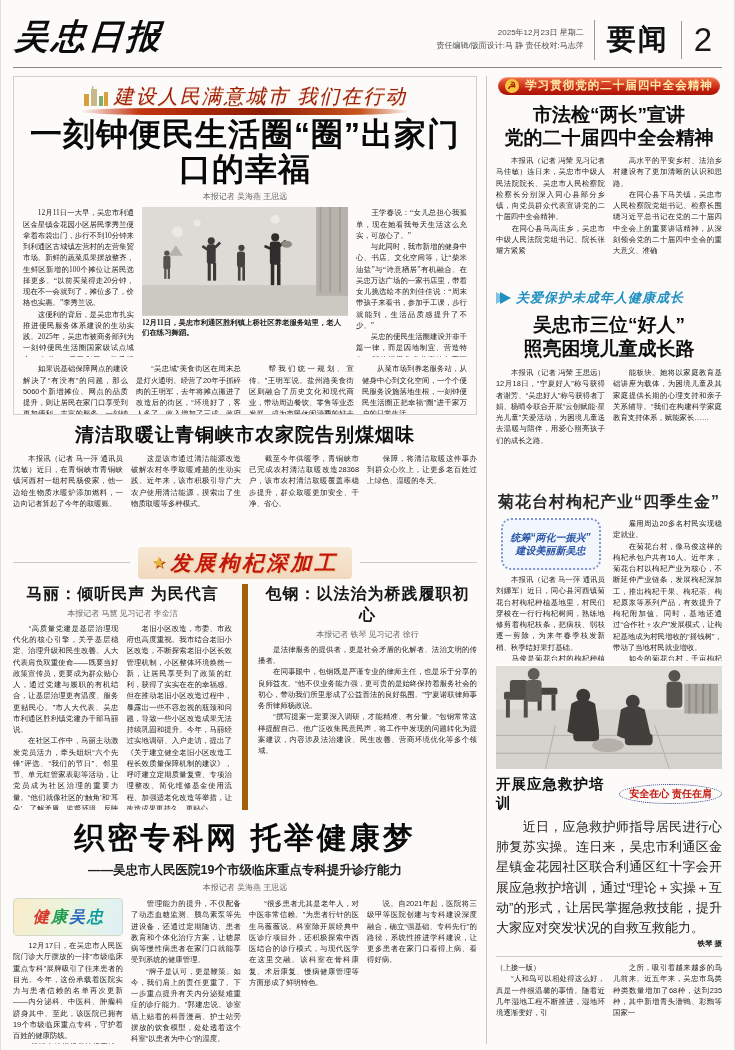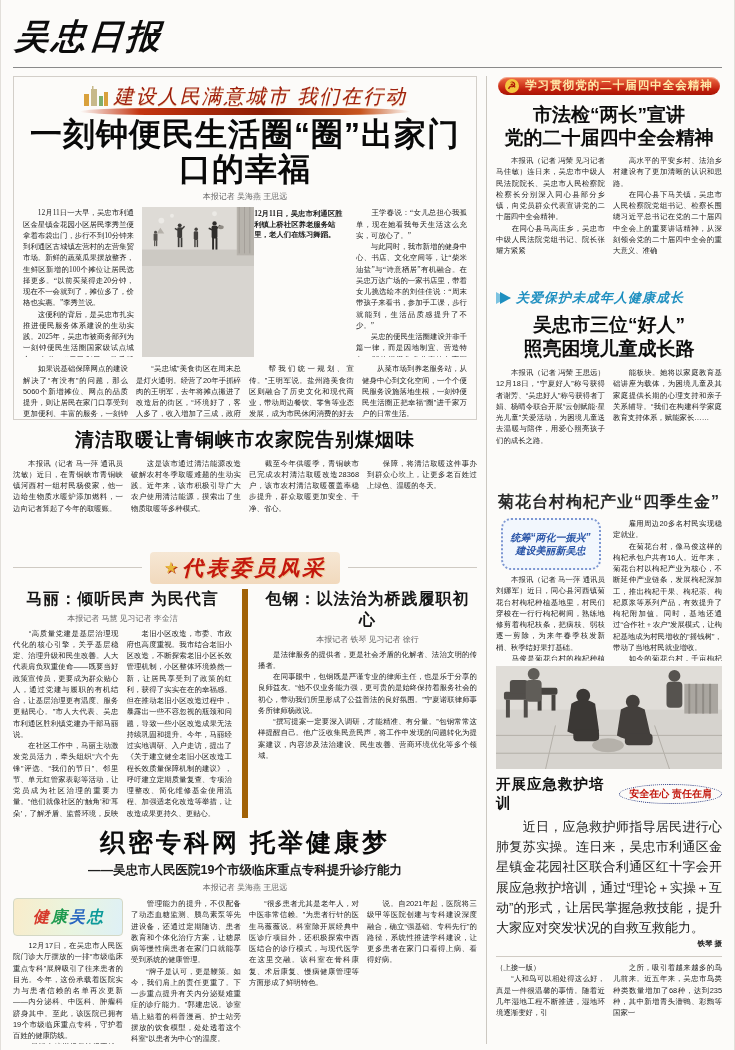--- a/index.html
+++ b/index.html
@@ -37,21 +37,21 @@
   .campaign-text { font-size:20px; font-weight:400; font-style:italic; color:#9e2110;
                    letter-spacing:2px; text-shadow:0 1px 0 #efc9a2; }
   .swoosh { width:330px; height:7px; margin:-2px auto 2px;
             background:linear-gradient(90deg, rgba(196,53,17,0), #c43511 18%, #8f1d05 55%, #c8551e 85%, rgba(196,53,17,0));
             border-radius:50% / 100%; }
   .lead-headline { text-align:center; font-size:32px; font-weight:900; color:#090909;
                    letter-spacing:1px; line-height:1.1; }
   .lead-byline { margin:4px 0 5px; }
   .lead-row { display:flex; gap:8px; height:150px; overflow:hidden;font-family:Liberation Serif, serif; }
   .lead-sidecol { width:111px; }
-  .lead-photo-wrap { flex:1; display:flex; flex-direction:row; }
+  .lead-photo-wrap { flex:1; display:flex; flex-direction:column; }
   .photo { background:#d8d5d0; line-height:0; }
   .photo svg { display:block; width:100%; height:auto; }
   .photo-caption { font-size:7.4px; font-weight:700; color:#222; margin-top:2px; line-height:1.4; }
   .bottom-cols { display:flex; gap:8px; margin-top:6px; height:94px; overflow:hidden; }
   .bottom-cols > div { flex:1; }
 
   
   .art2 { margin-top:7px; }
   .art2 h2 { text-align:center; font-size:19px; font-weight:900; color:#0e0e0e; letter-spacing:1px; }
   .cols4 { display:flex; gap:8px; height:86px; overflow:hidden; margin-top:5px; }
@@ -71,21 +71,21 @@
   .profile { flex:1; }
   .profile + .profile { border-left:6px solid #a16207; padding-left:10px; margin-left:10px; }
   .profile h3 { text-align:center; font-size:16px; font-weight:900; color:#141414; letter-spacing:1px; }
   .profile .byline { margin:3px 0 4px; }
   .cols2 { display:flex; gap:8px; overflow:hidden; }
   .cols2 > div { flex:1; }
   .profile .cols2 { height:192px; }
 
   
   .health { margin-top:8px; }
-  .health h2 { text-align:center; font-size:25px; font-weight:900; letter-spacing:3px; color:#0b0b0b; }
+  .health h2 { text-align:center; font-size:30px; font-weight:900; letter-spacing:3px; color:#0b0b0b; }
   .health .sub { text-align:center; font-size:12.5px; font-weight:700; color:#1f1f1f; margin-top:3px; }
   .health .byline { margin:3px 0 5px; }
   .health .cols4 { height:146px; }
   .health-badge { height:38px; border:1px solid #d4d8c5; border-radius:4px; margin-bottom:4px;
                   background:linear-gradient(100deg,#f9ecca,#e9f5e0 55%,#def0f6);
                   display:flex; align-items:center; justify-content:center; gap:2px; }
   .health-badge span { font-size:16px; font-weight:900; font-style:italic; }
   .health-badge span:nth-child(1){ color:#d6392b; }
   .health-badge span:nth-child(2){ color:#1d9a4e; }
   .health-badge span:nth-child(3){ color:#2866c0; }
@@ -125,20 +125,28 @@
   .contin .cols2 { height:82px; }
 </style>
 </head>
 <body>
 
 <div class="page">
 
   <header>
     <div class="mast-row">
       <div class="paper-name">吴忠日报</div>
+      <div class="head-right">
+        <div class="date-block">
+          <div>2025年12月23日 星期二</div>
+          <div>责任编辑/版面设计:马 静  责任校对:马志萍</div>
+        </div>
+        <div class="section-name">要闻</div>
+        <div class="page-no">2</div>
+      </div>
     </div>
   </header>
 
   <div class="content">
 
     <section class="col-left">
 
       <div class="lead-box">
         <div class="campaign">
           <div class="campaign-inner">
@@ -226,21 +234,21 @@
           <div class="bodytext">　　这是该市通过清洁能源改造破解农村冬季取暖难题的生动实践。近年来，该市积极引导广大农户使用清洁能源，摸索出了生物质取暖等多种模式。</div>
           <div class="bodytext">　　截至今年供暖季，青铜峡市已完成农村清洁取暖改造28368户，该市农村清洁取暖覆盖率稳步提升，群众取暖更加安全、干净、省心。</div>
           <div class="bodytext">　　保障，将清洁取暖这件事办到群众心坎上，让更多老百姓过上绿色、温暖的冬天。</div>
         </div>
       </div>
 
       <div class="npc-banner">
         <div class="line"></div>
         <div class="npc-badge">
           <span class="star-icon">★</span>
-          <span class="npc-title">代表委员风采</span>
+          <span class="npc-title">发展枸杞深加工</span>
         </div>
         <div class="line"></div>
       </div>
 
       <div class="profiles">
         <div class="profile">
           <h3>马丽：倾听民声  为民代言</h3>
           <div class="byline">本报记者 马慧 见习记者 李金洁</div>
           <div class="cols2">
             <div class="bodytext">　　“高质量党建是基层治理现代化的核心引擎，关乎基层稳定、治理升级和民生改善。人大代表肩负双重使命——既要当好政策宣传员，更要成为群众贴心人，通过党建与履职的有机结合，让基层治理更有温度、服务更贴民心。”市人大代表、吴忠市利通区胜利镇党建办干部马丽说。

